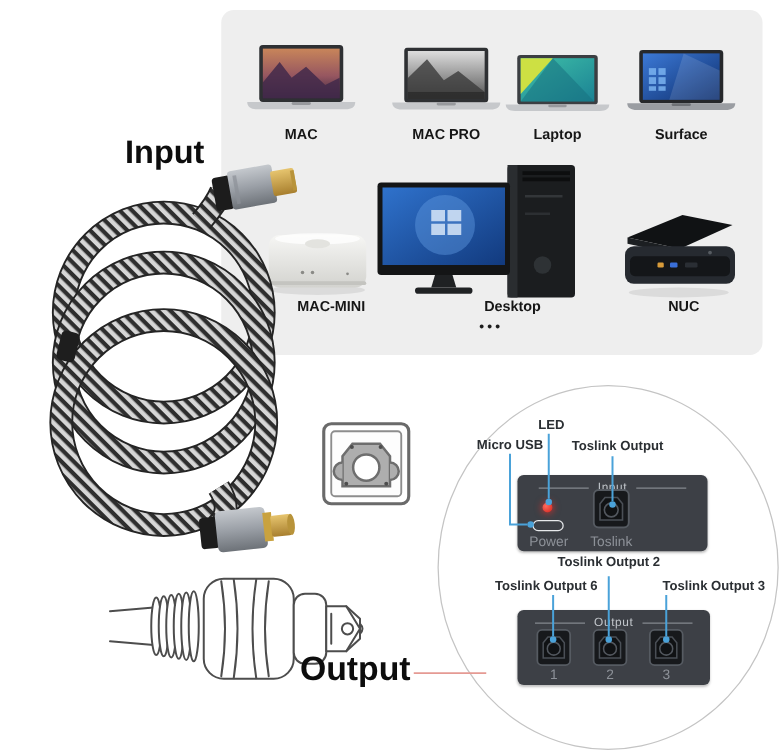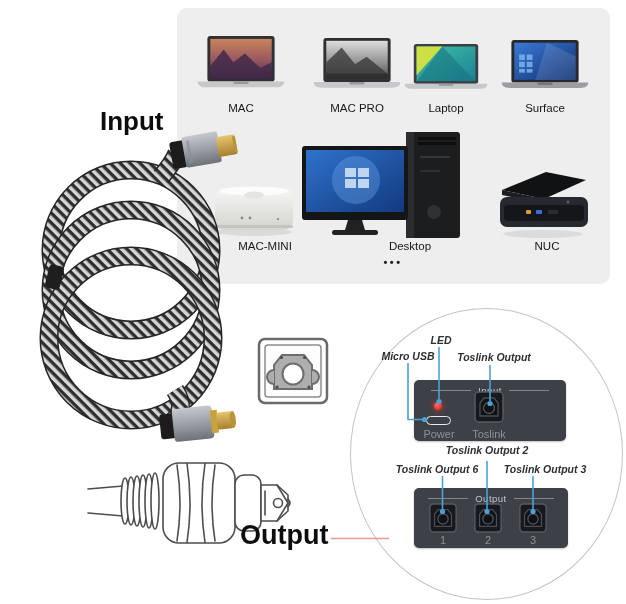--- a/index.html
+++ b/index.html
@@ -1,29 +1,29 @@
 <!DOCTYPE html>
 <html><head>
 <meta charset="utf-8">
 <style>
   html,body{margin:0;padding:0;background:#fff;}
   .stage{position:relative;width:626px;height:604px;background:#ffffff;overflow:hidden;
          font-family:"Liberation Sans",sans-serif;color:#1a1a1a;}
   .abs{position:absolute;}
   .compat-panel{left:177px;top:8px;width:433px;height:276px;background:#eeeeee;border-radius:10px;}
-  .dev-label{font-size:11.5px;font-weight:normal;color:#161616;transform:translateX(-50%);white-space:nowrap;}
+  .dev-label{font-size:11.5px;font-weight:bold;color:#161616;transform:translateX(-50%);white-space:nowrap;}
   .more-dots{font-size:11px;font-weight:bold;letter-spacing:2.5px;color:#1c1c1c;transform:translateX(-50%);}
   .big-label{font-weight:bold;color:#0d0d0d;white-space:nowrap;}
   .circle-view{left:350px;top:308px;width:273px;height:292px;border:1.5px solid #c4c4c4;border-radius:50%;background:#ffffff;box-sizing:border-box;}
   .dpanel{background:#3d4046;border-radius:5px;box-shadow:0 1px 2px rgba(0,0,0,.25);}
   .dhead{position:absolute;left:0;top:5px;width:100%;display:flex;align-items:center;justify-content:center;gap:7px;}
   .dhead .txt{font-size:9.5px;color:#c2c6cb;letter-spacing:.5px;}
   .dhead .hline{width:40px;height:1px;background:#84888e;}
   .tiny-label{position:absolute;font-size:11px;color:#8d9198;text-align:center;}
-  .callout{position:absolute;font-size:10.5px;font-weight:bold;color:#2b2f33;transform:translateX(-50%);white-space:nowrap;font-style:italic;}
+  .callout{position:absolute;font-size:10.5px;font-weight:bold;color:#2b2f33;transform:translateX(-50%);white-space:nowrap;}
   .led{position:absolute;width:8px;height:8px;border-radius:50%;
        background:radial-gradient(circle at 35% 35%, #ff6a5e, #d01f18);
        box-shadow:0 0 5px 1.5px rgba(232,48,42,.55);}
   .usb{position:absolute;width:25px;height:9px;border:1.5px solid #e8eaec;border-radius:5px;box-sizing:border-box;}
   svg{display:block;}
 </style>
 </head>
 <body>
 
 <div class="stage">
@@ -267,21 +267,21 @@
     <div class="tiny-label" style="left:14px;top:46px;width:30px">1</div>
     <div class="tiny-label" style="left:59px;top:46px;width:30px">2</div>
     <div class="tiny-label" style="left:104px;top:46px;width:30px">3</div>
   </div>
 
   <div class="callout" style="left:441px;top:334px;z-index:3">LED</div>
   <div class="callout" style="left:408px;top:350px;z-index:3">Micro USB</div>
   <div class="callout" style="left:494px;top:351px;z-index:3">Toslink Output</div>
   <div class="callout" style="left:487px;top:444px;z-index:3">Toslink Output 2</div>
   <div class="callout" style="left:437px;top:463px;z-index:3">Toslink Output 6</div>
-  <div class="callout" style="left:545px;top:463px;z-index:3">Toslink Output 3</div>
+  <div class="callout" style="left:571px;top:463px;z-index:3">Toslink Output 3</div>
 
   <svg class="abs" style="left:0;top:0;z-index:3;pointer-events:none" width="626" height="604" viewBox="0 0 626 604">
     <g stroke="#4aa2d9" stroke-width="1.6" fill="#4aa2d9">
       <path d="M439 347 V399" fill="none"></path>
         <circle cx="439" cy="401.5" r="2.6" stroke="none"></circle>
       <path d="M408 363 V419.5 H422" fill="none"></path>
         <circle cx="424.5" cy="419.5" r="2.6" stroke="none"></circle>
       <path d="M490 365 V401" fill="none"></path>
         <circle cx="490" cy="403.5" r="2.6" stroke="none"></circle>
       <path d="M487 461 V509" fill="none"></path>

